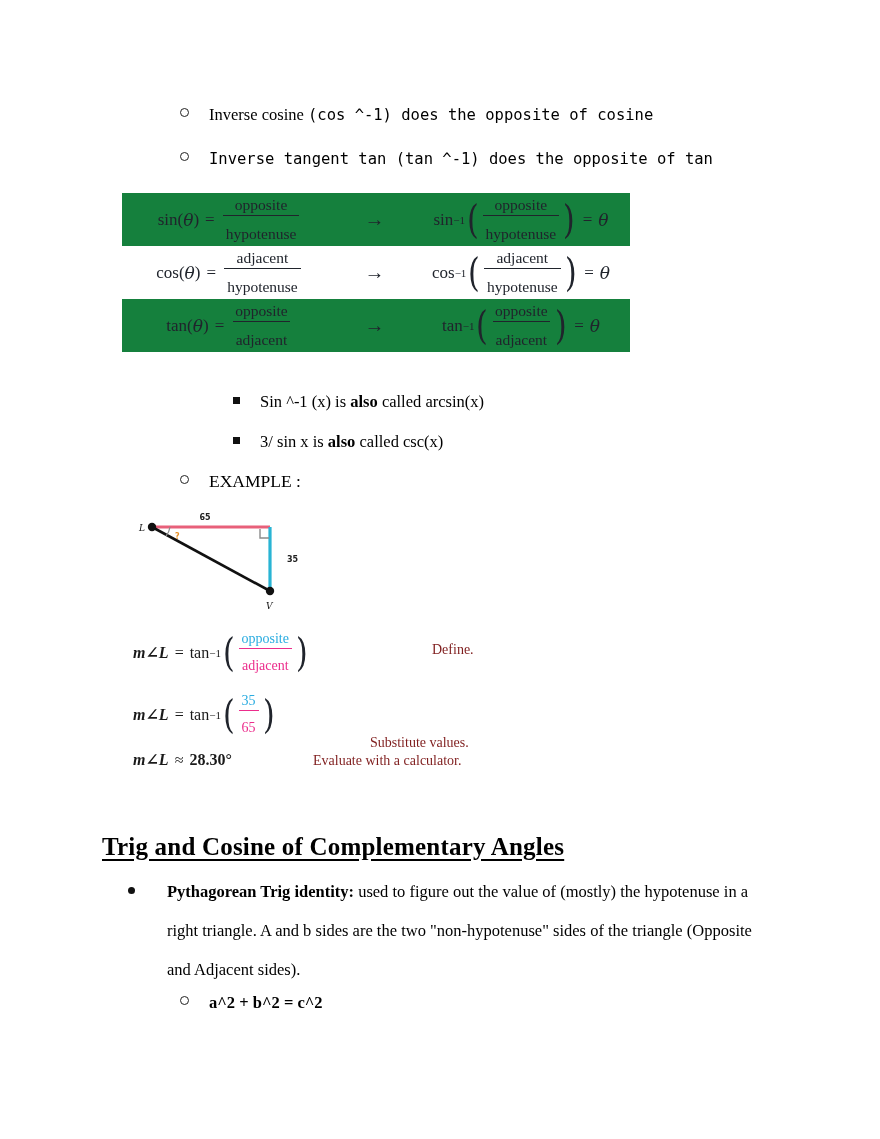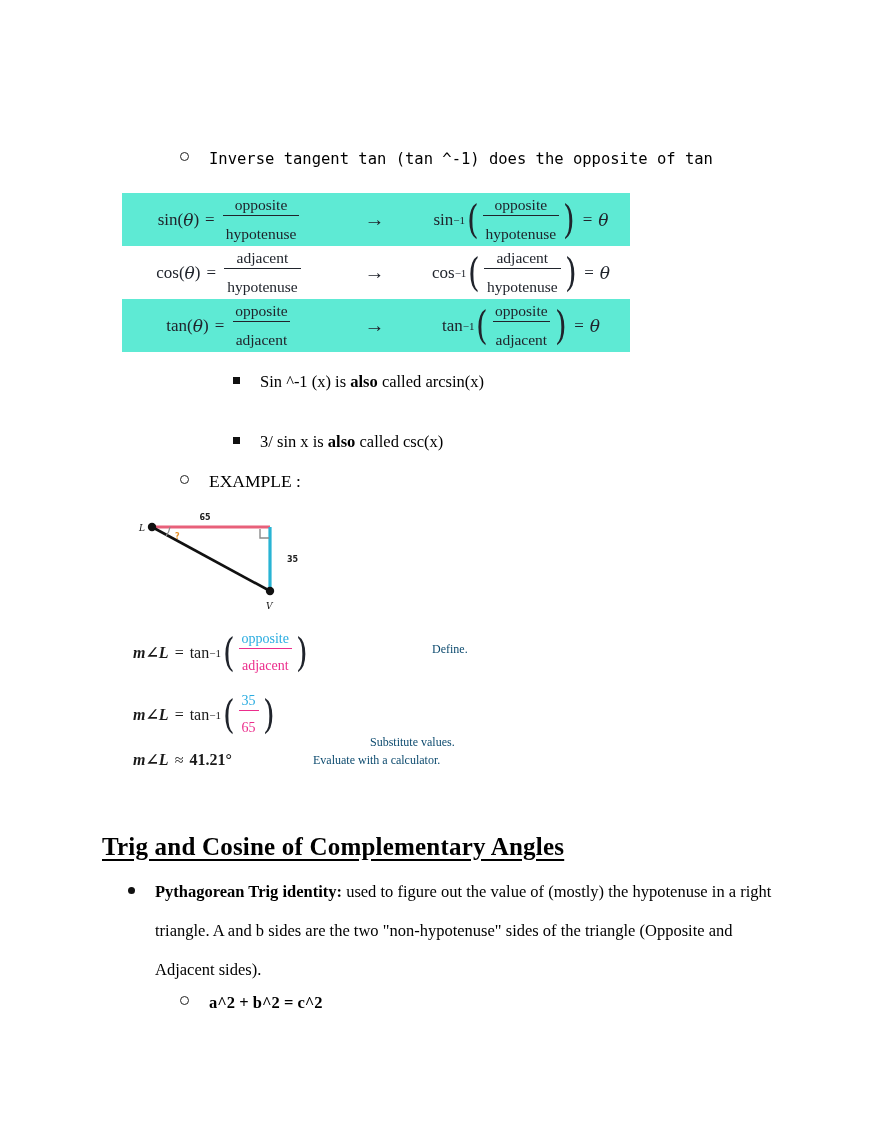--- a/index.html
+++ b/index.html
@@ -61,21 +61,21 @@
 
   
   #formula-table {
     position: absolute;
     left: 122px;
     top: 193px;
     width: 508px;
     border-collapse: collapse;
     font-family: "Liberation Serif","DejaVu Serif",serif;
   }
-  #formula-table tr.shaded { background: #5eead4; }
+  #formula-table tr.shaded { background: #15803d; }
   #formula-table td {
     padding: 0;
     height: 53px;
     vertical-align: middle;
     text-align: center;
   }
   .col-lhs  { width: 215px; }
   .col-arrow{ width: 75px;  }
   .col-rhs  { width: 218px; }
 
@@ -132,22 +132,22 @@
     align-items: center;
     font-size: 16px;
     justify-content: flex-end;
   }
   .mvar { font-style: italic; font-weight: bold; }
   .cyan { color: #2aace0; }
   .pink { color: #ec2d8c; }
   .frac-c .den { border-top-color: #ec2d8c; }
   .annot {
     position: absolute;
-    color: #0c4a6e;
-    font-size: 12px;
+    color: #7f1d1d;
+    font-size: 14px;
     font-family: "Liberation Serif","DejaVu Serif",serif;
   }
 
   
   #section-heading {
     position: absolute;
     left: 102px;
     top: 812px;
     font-size: 25px;
     font-weight: bold;
@@ -157,33 +157,38 @@
   }
 
   
   #pythag-bullet {
     position: absolute;
     left: 128px;
     top: 872px;
     width: 650px;
     display: flex;
     align-items: baseline;
+    gap: 12px;
   }
   #pythag-bullet .bullet-text {
     font-size: 16.5px;
     line-height: 39px;
     text-align: left;
   }
   .bold { font-weight: bold; }
 </style>
 </head>
 <body>
 
 <div class="page">
 
+  <div class="bullet-row" style="left:180px; top:105px;">
+    <span class="bullet-marker"><span class="hollow-bullet"></span></span>
+    <span class="bullet-text"><span class="serif-16">Inverse cosine </span><span class="mono-16">(cos ^-1) does the opposite of cosine</span></span>
+  </div>
 
   <div class="bullet-row" style="left:180px; top:150px;">
     <span class="bullet-marker"><span class="hollow-bullet"></span></span>
     <span class="bullet-text"><span class="mono-16">Inverse tangent tan (tan ^-1) does the opposite of tan</span></span>
   </div>
 
   <table id="formula-table">
     <tbody>
       <tr class="shaded">
         <td class="col-lhs">
@@ -279,21 +284,21 @@
             </span>
             <span class="paren">)</span>
             <span class="eq">=</span>
               <span class="theta">θ</span>
           </span>
         </td>
       </tr>
     </tbody>
   </table>
 
-  <div class="bullet-row" style="left:233px; top:372px;">
+  <div class="bullet-row" style="left:233px; top:392px;">
     <span class="bullet-marker"><span class="square-bullet"></span></span>
     <span class="bullet-text serif-16"><span>Sin ^-1 (x) is </span><span class="bold">also</span><span> called arcsin(x)</span></span>
   </div>
 
   <div class="bullet-row" style="left:233px; top:432px;">
     <span class="bullet-marker"><span class="square-bullet"></span></span>
     <span class="bullet-text serif-16"><span>3/ sin x is </span><span class="bold">also</span><span> called csc(x)</span></span>
   </div>
 
   <div class="bullet-row" style="left:180px; top:471px;">
@@ -352,21 +357,21 @@
       </span>
       <span class="paren">)</span>
     </span>
   </div>
   <div class="annot" style="left:370px; top:703px;margin-top:32px;">Substitute values.</div>
 
   <div class="work-line" style="left:133px; top:750px;">
     <span class="work-math">
       <span class="mvar">m∠L</span>
       <span class="eq">≈</span>
-      <span class="bold">41.21°</span>
+      <span class="bold">28.30°</span>
     </span>
   </div>
   <div class="annot" style="left:313px; top:753px;">Evaluate with a calculator.</div>
 
   <h2 id="section-heading">Trig and Cosine of Complementary Angles</h2>
 
   <div id="pythag-bullet">
     <span class="bullet-marker"><span class="disc-bullet"></span></span>
     <span class="bullet-text"><span class="bold">Pythagorean Trig identity:</span><span> used to figure out the value of (mostly) the hypotenuse in a right triangle. A and b sides are the two "non-hypotenuse" sides of the triangle (Opposite and Adjacent sides).</span></span>
   </div>

